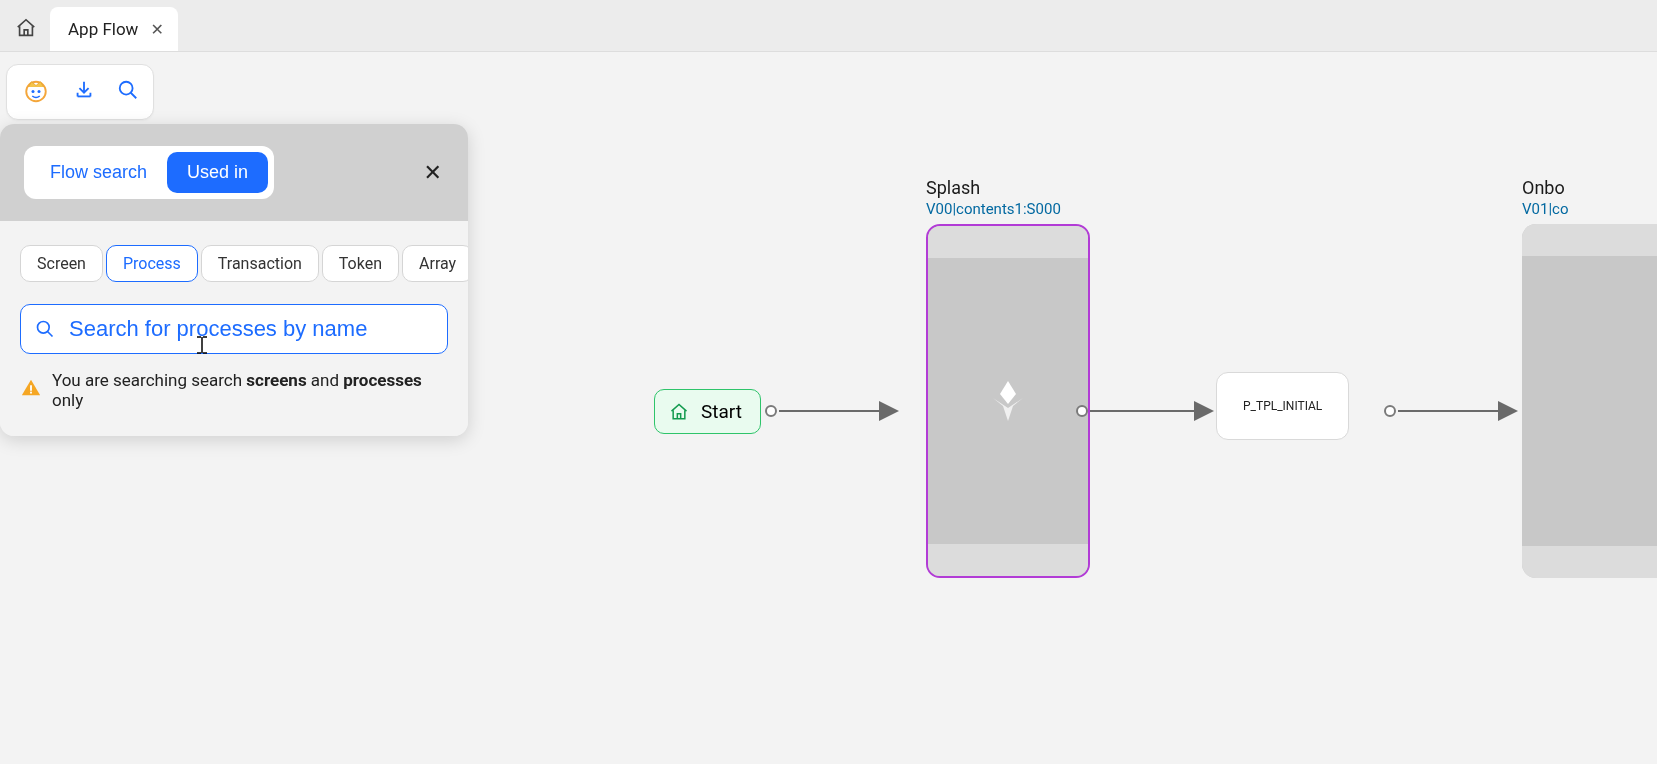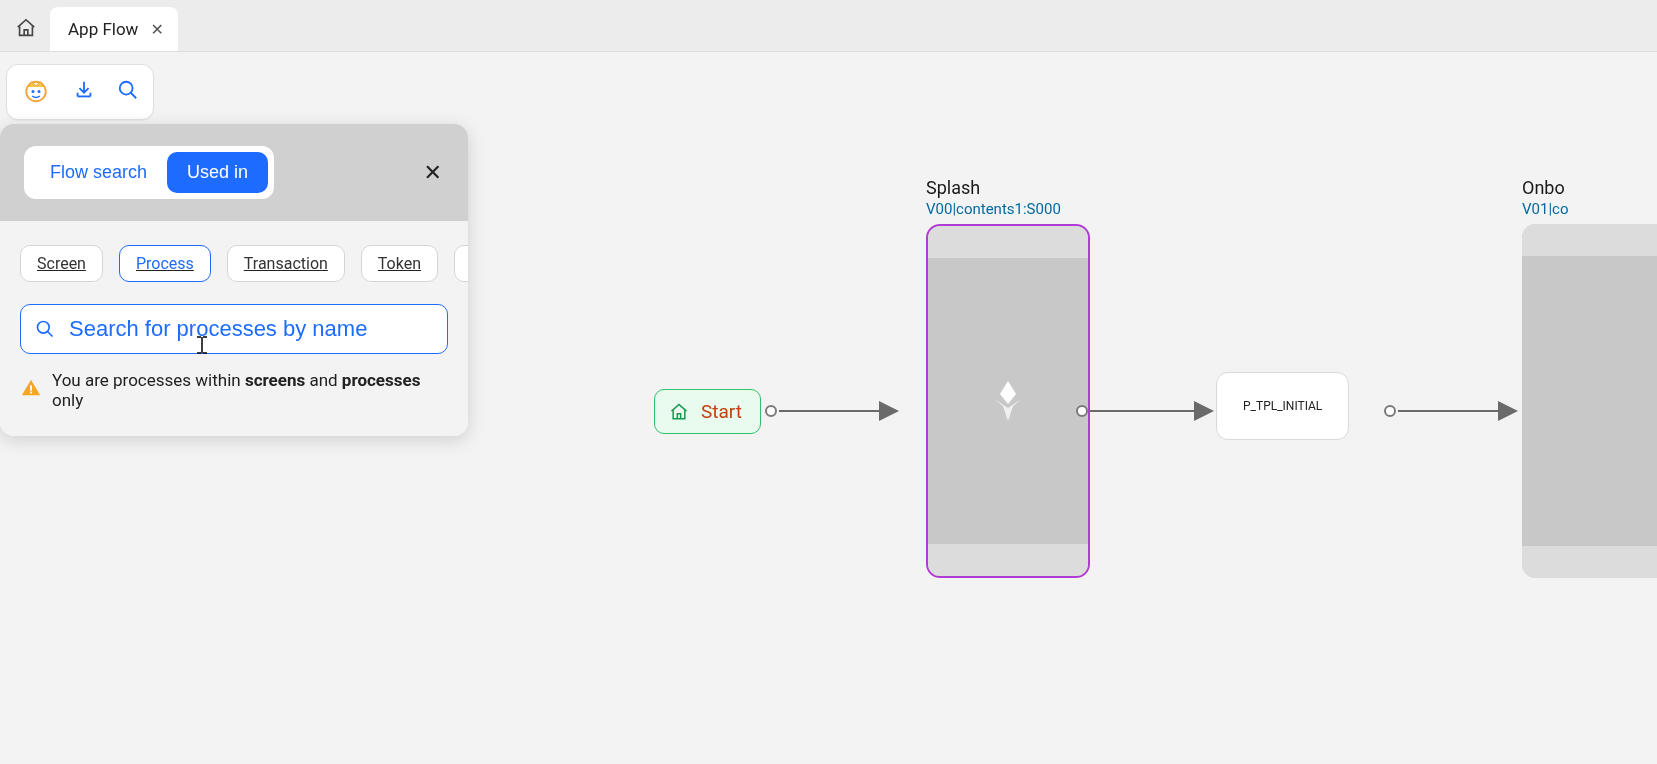--- a/index.html
+++ b/index.html
@@ -102,23 +102,22 @@
     padding: 6px;
     color: #222;
   }
 
   .search-panel-body {
     background: #f3f3f3;
     padding: 24px 20px 26px 20px;
   }
   .filter-row {
     display: flex;
-    gap: 16px;
+    gap: 3px;
     margin-bottom: 22px;
-    text-decoration: underline;
   }
   .filter-chip {
     background: #fff;
     border: 1px solid #d5d5d5;
     border-radius: 10px;
     padding: 8px 16px;
     font-size: 16px;
     color: #333;
     cursor: pointer;
   }
@@ -171,21 +170,21 @@
   
   .start-node {
     border: 1.5px solid #2ec46a;
     background: #e9fbef;
     border-radius: 10px;
     padding: 10px 18px 10px 14px;
     display: flex;
     align-items: center;
     gap: 12px;
     font-size: 19px;
-    color: #c2410c;
+    color: #000000;
   }
 
   
   .node-labels { margin-bottom: 6px; }
   .node-title { font-size: 18px; color: #1a1a1a; }
   .node-sub   { font-size: 15px; color: #0369a1; margin-top: 2px; }
 
   .splash-preview {
     width: 164px; height: 354px;
     border: 2px solid #b23bd6;
@@ -327,21 +326,21 @@
 
     <div class="scope-row">
       <span class="warn-icon">
         <svg viewBox="0 0 24 24">
           <path d="M12 3 L22 20 H2 Z" fill="#f5a623"></path>
           <rect x="11" y="9" width="2" height="6" fill="#fff"></rect>
           <rect x="11" y="16" width="2" height="2" fill="#fff"></rect>
         </svg>
       </span>
       <span>
-        <span>You are processes within </span><b>screens</b><span> and </span><b>processes</b><span> only</span>
+        <span>You are searching search </span><b>screens</b><span> and </span><b>processes</b><span> only</span>
       </span>
     </div>
   </div>
 </div>
 
 <div class="flow-node" style="left:654px; top:389px;">
   <div class="start-node">
     <svg width="20" height="20" viewBox="0 0 24 24" fill="none" stroke="#129a4e" stroke-width="1.8">
       <path d="M3 11 L12 3 L21 11"></path>
       <path d="M5 10 V20 H19 V10"></path>

